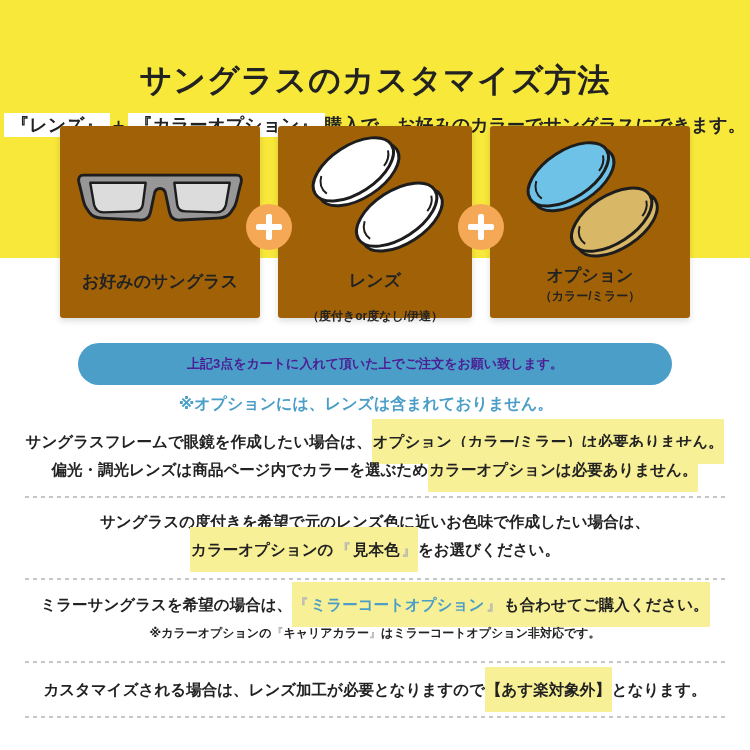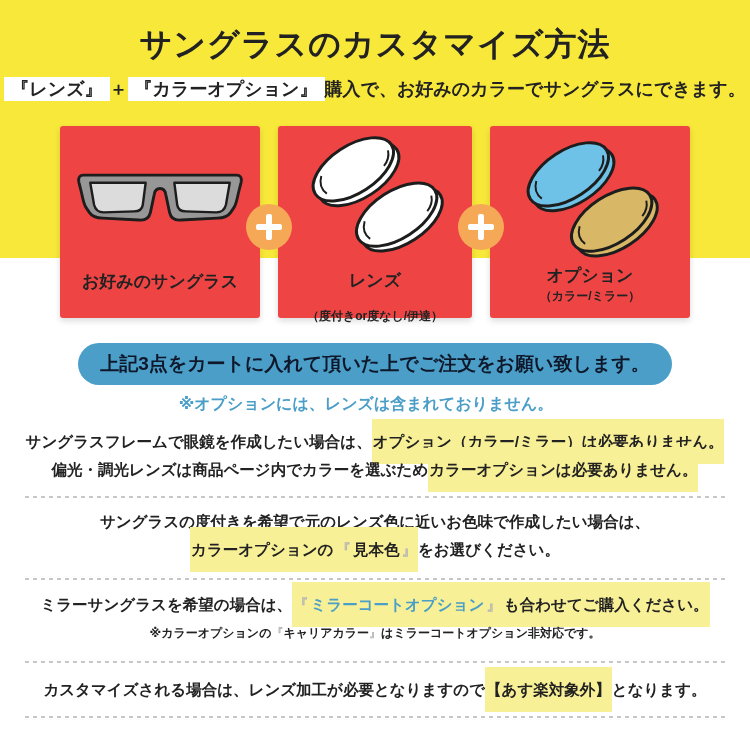--- a/index.html
+++ b/index.html
@@ -23,32 +23,32 @@
   }
   
   .hero{
     position:absolute;top:0;left:0;width:750px;height:258px;
     background:var(--yellow-bg);
     text-align:center;
   }
   .hero-title{
     padding-top:25px;
     font-size:32px;line-height:38px;
-    font-weight:700;letter-spacing:1px;
+    font-weight:700;letter-spacing:1px;margin-top:36px;
   }
   .hero-subtitle{
     margin-top:14px;
     font-size:18px;line-height:25px;font-weight:700;
     letter-spacing:0;
   }
   .wbox{background:#ffffff;padding:2px 7px;}
   
   .steps{position:absolute;top:126px;left:0;width:750px;height:192px;}
   .step-card{
-    position:absolute;top:0;height:192px;background:#ef4444;
+    position:absolute;top:0;height:192px;background:#a16207;
     border-radius:3px;
     box-shadow:0 3px 6px rgba(0,0,0,.14);
     display:flex;flex-direction:column;align-items:center;
     padding-bottom:14px;
   }
   .step-card.c1{left:60px;width:200px;}
   .step-card.c2{left:278px;width:194px;gap:15px;}
   .step-card.c3{left:490px;width:200px;}
   .step-icon{flex:1;display:flex;align-items:center;justify-content:center;width:100%;}
   .step-label{font-size:17px;font-weight:700;line-height:20px;}
@@ -62,21 +62,21 @@
   .plus-circle.p2{left:458px;}
   .plus-circle::before,.plus-circle::after{
     content:"";position:absolute;background:#ffffff;border-radius:2px;
   }
   .plus-circle::before{width:26px;height:6px;left:10px;top:20px;}
   .plus-circle::after{width:6px;height:26px;left:20px;top:10px;}
   
   .banner{
     position:absolute;top:343px;left:78px;width:594px;height:42px;
     background:var(--accent-blue);border-radius:22px;
-    color:#0f172a;font-size:19px;font-weight:700;
+    color:#4c1d95;font-size:13px;font-weight:700;
     display:flex;align-items:center;justify-content:center;
     white-space:nowrap;
   }
   .banner-note{
     position:absolute;top:394px;left:0;width:732px;text-align:center;
     color:var(--accent-blue);font-size:16px;font-weight:700;
   }
   
   .note-block{position:absolute;left:0;width:750px;text-align:center;}
   .nb1{top:428px;}

